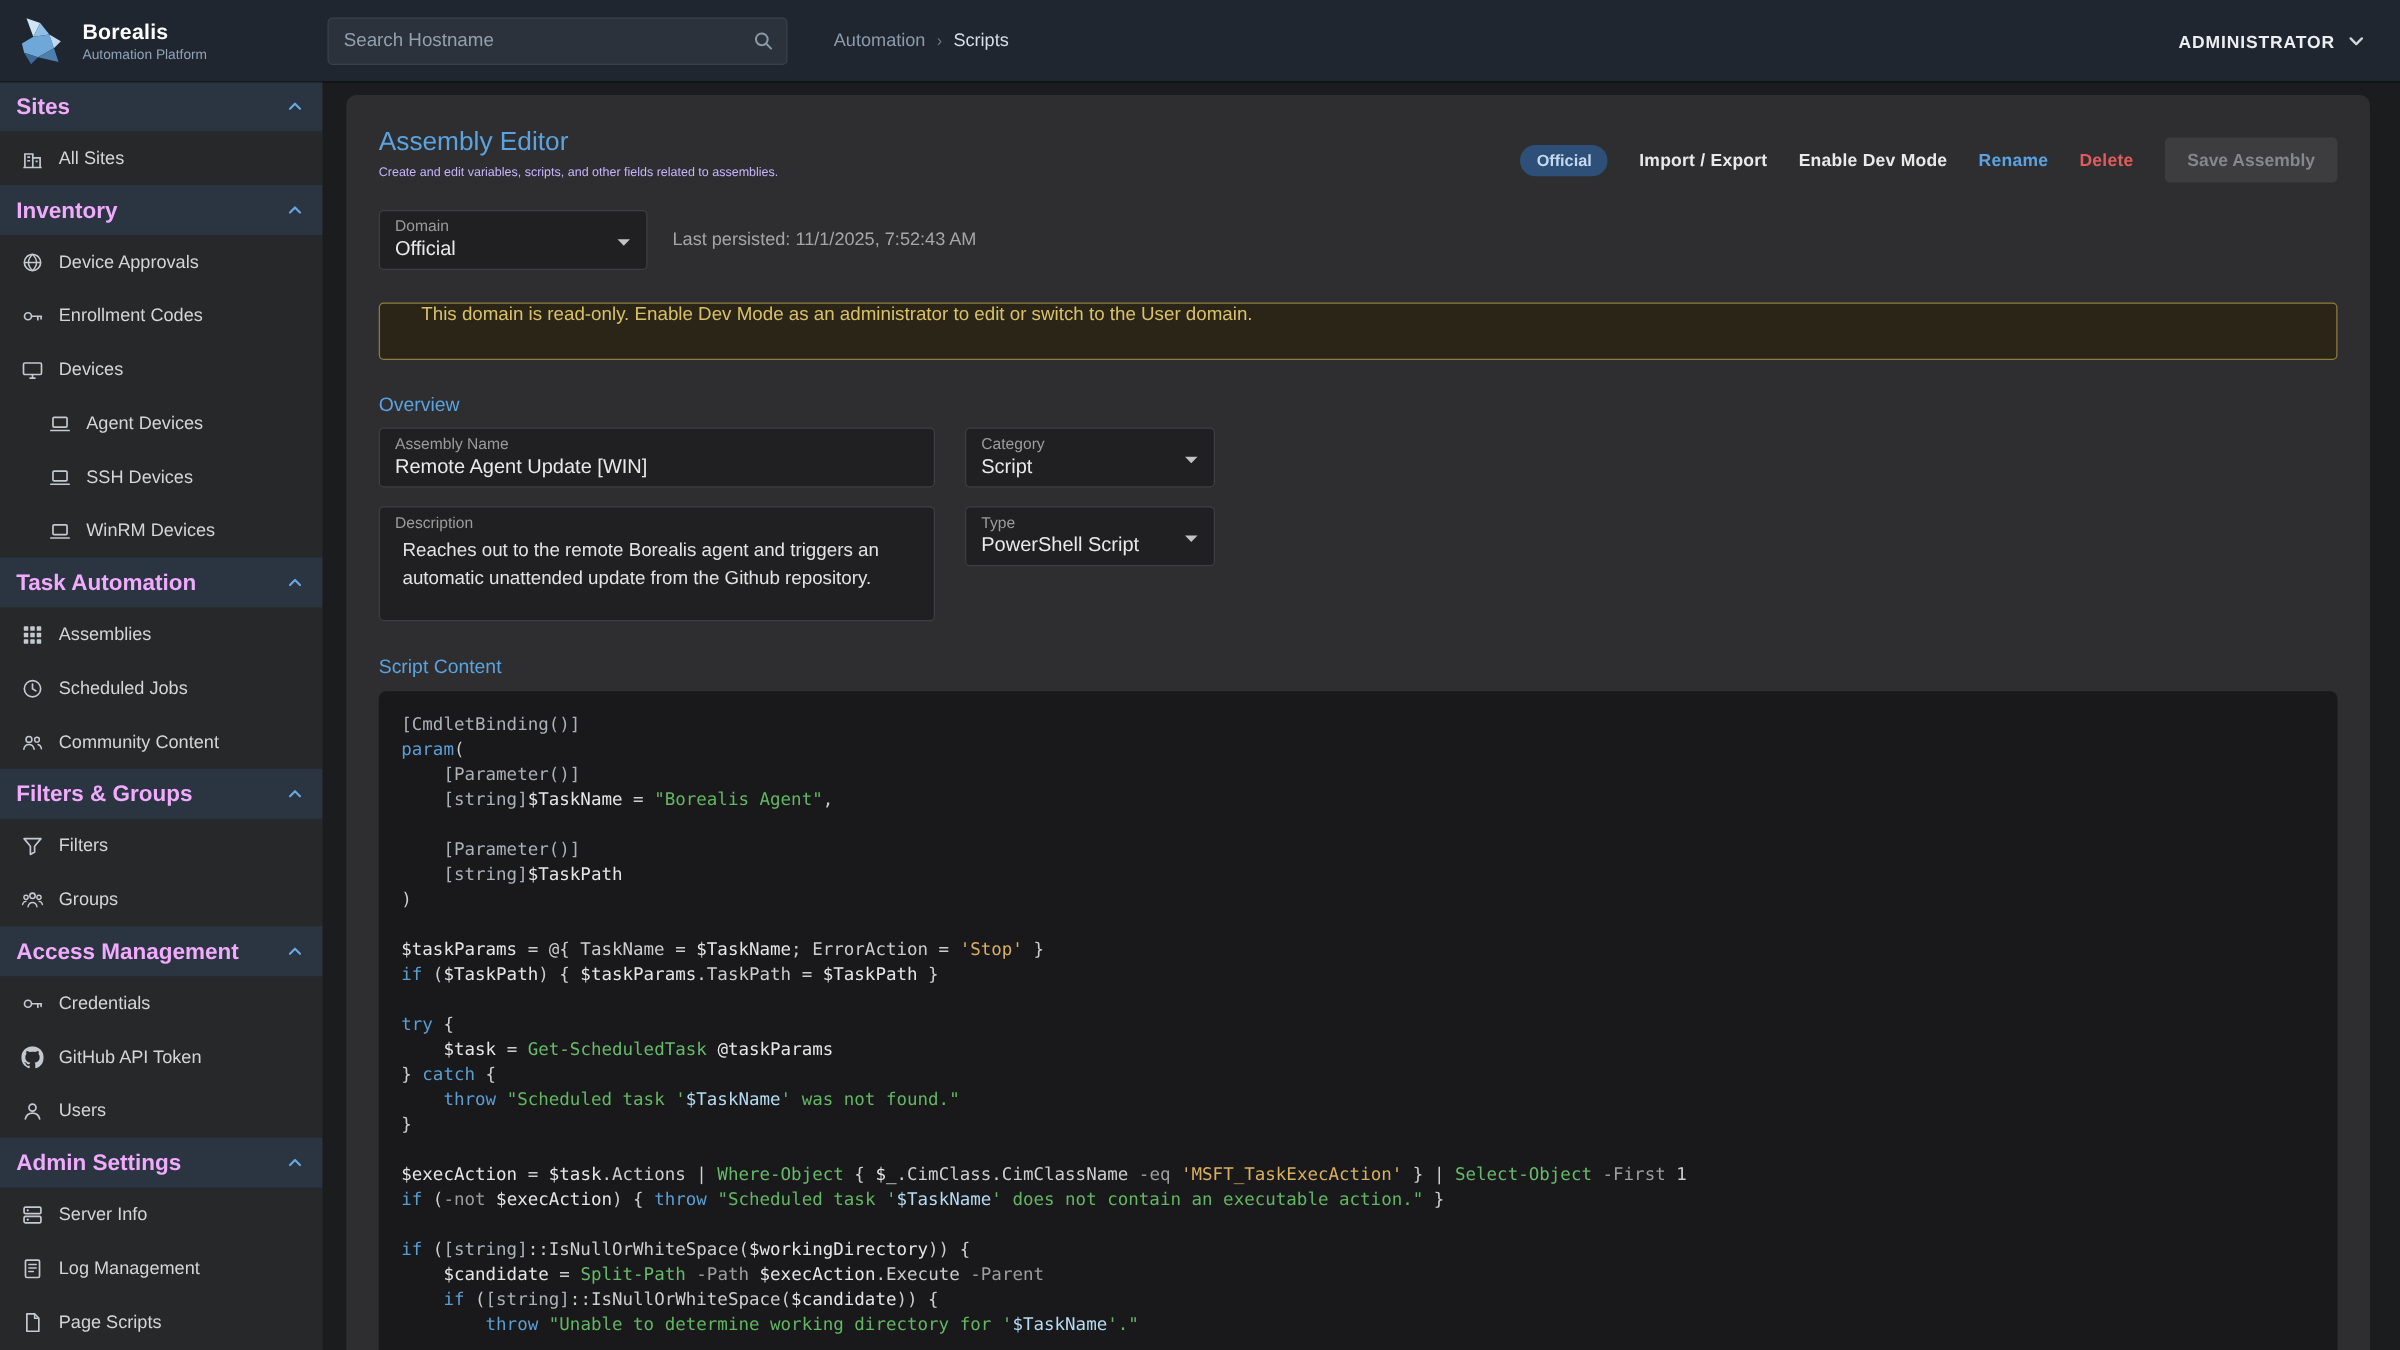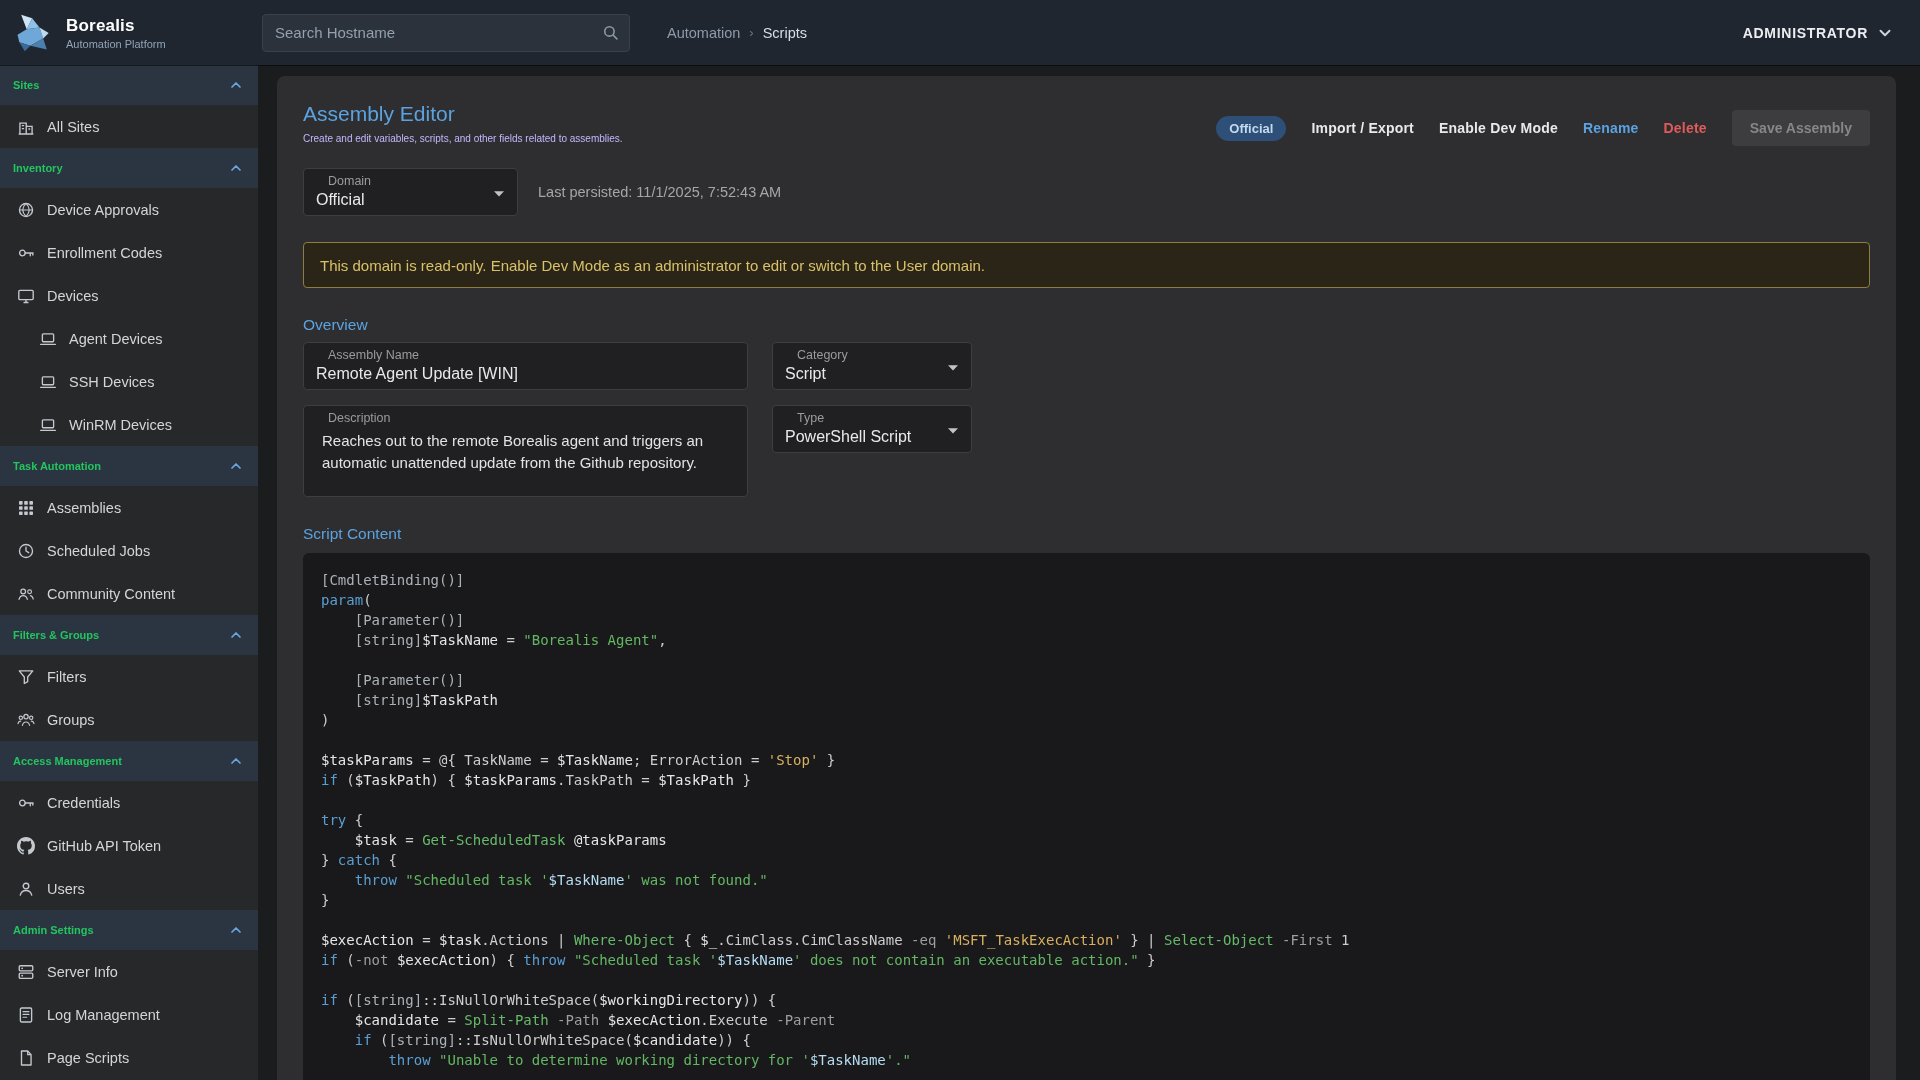--- a/index.html
+++ b/index.html
@@ -26,21 +26,21 @@
   .crumb-sep { color:#6d7886; font-size:13px; }
   .crumb-2 { color:#d7dee6; }
   .topbar-spacer { flex:1; }
   .admin { display:flex; align-items:center; gap:8px; margin-right:26px; cursor:pointer;
     color:#eceef1; font-size:14px; font-weight:700; letter-spacing:.7px; }
   .admin .caret { color:#cfd4da; display:flex; }
 
   
   .sidebar { grid-row:2; background:#27282a; overflow:hidden; }
   .sb-header { height:40px; display:flex; align-items:center; justify-content:space-between;
-    padding:0 14px 0 13px; background:#2b3542; color:#22c55e; font-weight:700; font-size:11px;
+    padding:0 14px 0 13px; background:#2b3542; color:#f0abfc; font-weight:700; font-size:18px;
     cursor:pointer; }
   .sb-chevron { display:flex; color:#69a7e2; }
   .sb-item { height:43px; display:flex; align-items:center; gap:12px; padding:0 10px 0 16px;
     color:#d5d5d5; font-size:14.5px; cursor:pointer; }
   .sb-item.indent { padding-left:38px; }
   .sb-icon { width:19px; height:19px; display:flex; align-items:center; justify-content:center;
     color:#c4c9cf; flex:none; }
 
   
   .main { grid-row:2; padding:11px 24px 0 19px; overflow:hidden; }
@@ -56,31 +56,31 @@
     color:#e9e9e9; cursor:pointer; letter-spacing:.2px; }
   .textbtn.blue { color:var(--accent,#5ba3e0); }
   .textbtn.red { color:var(--danger,#e05c5c); }
   .savebtn { background:#3d3d40; border:none; border-radius:4px; color:#85878a;
     font-family:inherit; font-size:14px; font-weight:700; padding:10px 18px; cursor:default; }
 
   .domain-row { margin-top:22px; display:flex; align-items:center; gap:20px; }
   .persisted { font-size:14.5px; color:#a6a6a6; }
 
   .field { position:relative; background:#202022; border:1px solid #3e3e42; border-radius:4px; }
-  .field > label { position:absolute; top:5px; left:24px; font-size:12.5px; color:#9b9b9b; }
+  .field > label { position:absolute; top:5px; left:12px; font-size:12.5px; color:#9b9b9b; }
   .field .value { padding:22px 34px 9px 12px; font-size:16px; color:#e9e9e9; white-space:nowrap; }
   .field .dd { position:absolute; right:8px; top:50%; transform:translateY(-42%); color:#c3c3c3; display:flex; }
   .field input.value-input { display:block; width:100%; background:transparent; border:none; outline:none;
     padding:22px 12px 9px; font-size:16px; color:#e9e9e9; font-family:inherit; }
   .field textarea.value-area { display:block; width:100%; height:100%; background:transparent; border:none;
     outline:none; resize:none; padding:24px 18px 10px; font-size:15px; line-height:1.45;
     color:#e3e3e3; font-family:inherit; }
   .domain-select { width:215px; height:48px; }
 
-  .warning { margin-top:26px; height:46px; display:flex; align-items:center; padding:0 16px;
+  .warning { margin-top:26px; height:46px; display:flex; padding:0 33px;
     border:1px solid var(--warning-border,#8e7d3f); background:var(--warning-bg,#2a2517);
     border-radius:4px; color:var(--warning-text,#d9c169); font-size:15px; }
 
   .section-label { margin:28px 0 8px; font-size:15.5px; color:var(--accent,#5ba3e0); }
 
   .form-grid { display:grid; grid-template-columns:445px 200px; column-gap:24px; row-gap:15px;
     align-items:start; }
   .h48 { height:48px; }
   .h92 { height:92px; }
 

